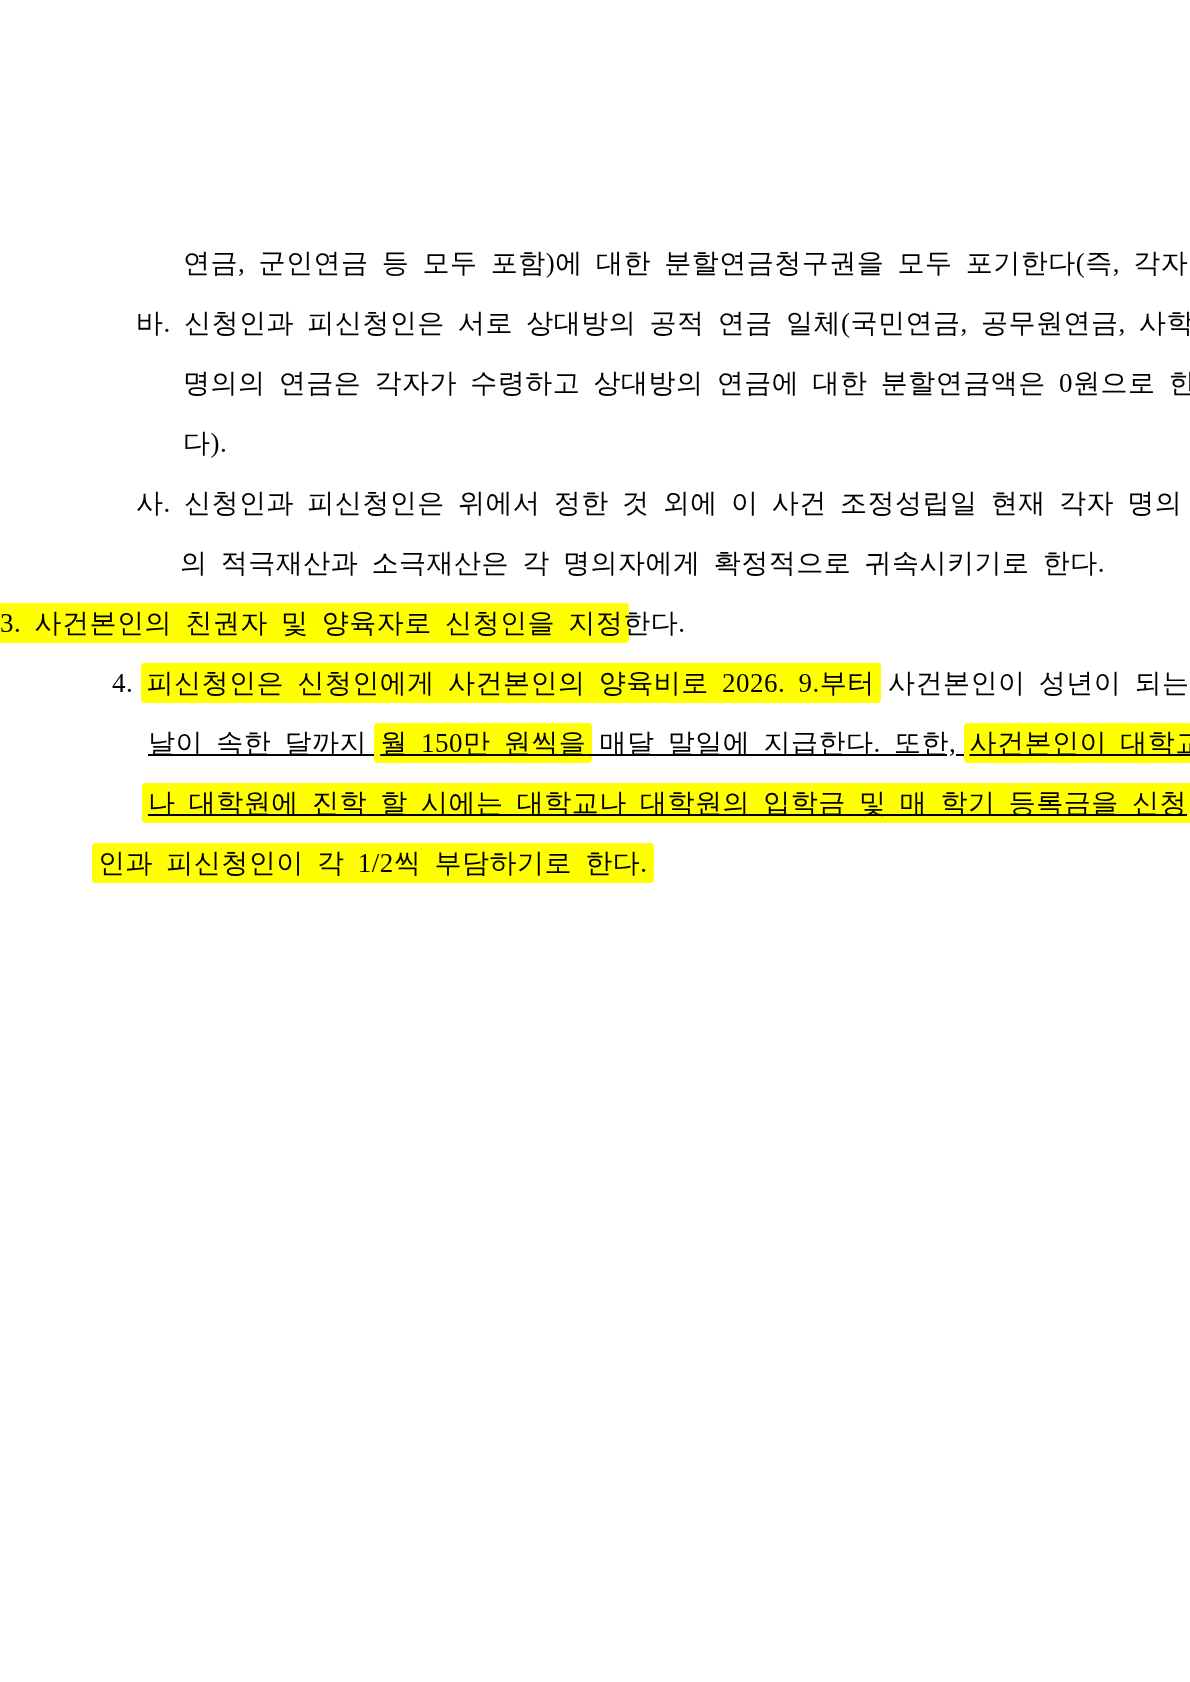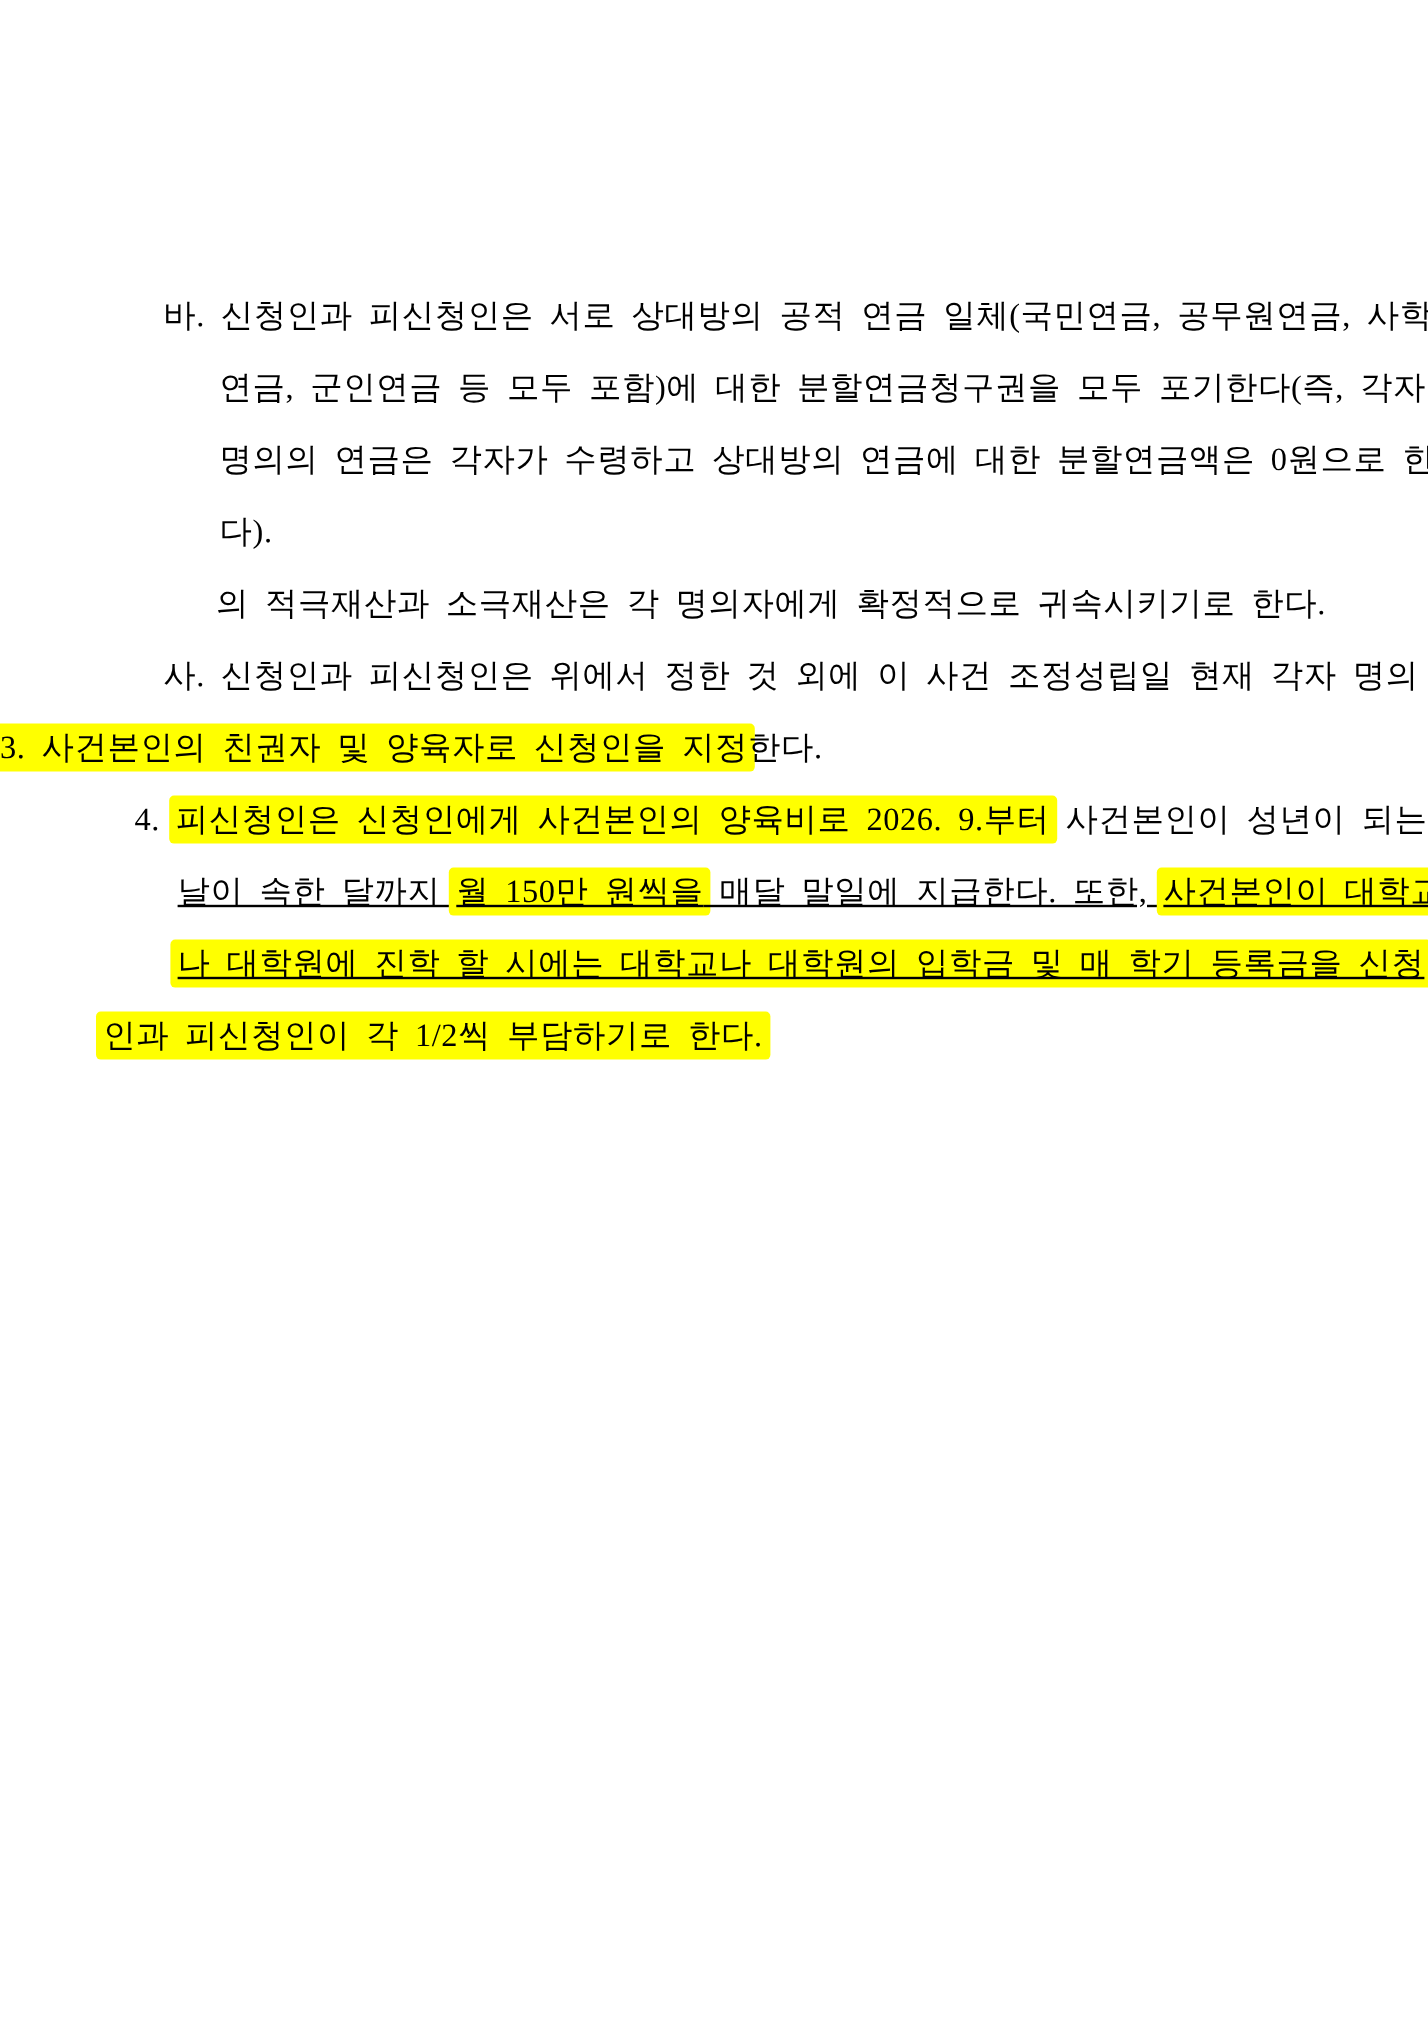--- a/index.html
+++ b/index.html
@@ -30,56 +30,56 @@
   }
   .line.j { text-align-last: justify; }
   .line.l { text-align-last: left; }
   
   .in136 { padding-left: 136px; }
   .in183 { padding-left: 183px; }
   .in180 { padding-left: 180px; }
   .in110 { }
   .in112 { padding-left: 112px; }
   .in148 { padding-left: 148px; text-decoration: underline; }
-  .in150 { padding-left: 86px; }
+  .in150 { padding-left: 86px; margin-left: 12px; }
   .hl {
     background: var(--hl, #ffff00);
     padding: 5px 6px;
     margin: 0 -6px;
     border-radius: 4px;
   }
 </style>
 </head>
 <body>
 
 <div class="page">
   <div class="doc">
 
+    <div class="line j in183">
+      <span>연금, 군인연금 등 모두 포함)에 대한 분할연금청구권을 모두 포기한다(즉, 각자</span>
+    </div>
+
     <div class="line j in136">
       <span>바. 신청인과 피신청인은 서로 상대방의 공적 연금 일체(국민연금, 공무원연금, 사학</span>
-    </div>
-
-    <div class="line j in183">
-      <span>연금, 군인연금 등 모두 포함)에 대한 분할연금청구권을 모두 포기한다(즉, 각자</span>
     </div>
 
     <div class="line j in183">
       <span>명의의 연금은 각자가 수령하고 상대방의 연금에 대한 분할연금액은 0원으로 한</span>
     </div>
 
     <div class="line l in183">
       <span>다).</span>
     </div>
 
+    <div class="line j in136">
+      <span>사. 신청인과 피신청인은 위에서 정한 것 외에 이 사건 조정성립일 현재 각자 명의</span>
+    </div>
+
     <div class="line l in180">
       <span>의 적극재산과 소극재산은 각 명의자에게 확정적으로 귀속시키기로 한다.</span>
-    </div>
-
-    <div class="line j in136">
-      <span>사. 신청인과 피신청인은 위에서 정한 것 외에 이 사건 조정성립일 현재 각자 명의</span>
     </div>
 
     <div class="line l in110">
       <span class="hl">3. 사건본인의 친권자 및 양육자로 신청인을 지정</span><span>한다.</span>
     </div>
 
     <div class="line j in112">
       <span>4. </span><span class="hl">피신청인은 신청인에게 사건본인의 양육비로 2026. 9.부터</span><span> 사건본인이 성년이 되는</span>
     </div>
 

